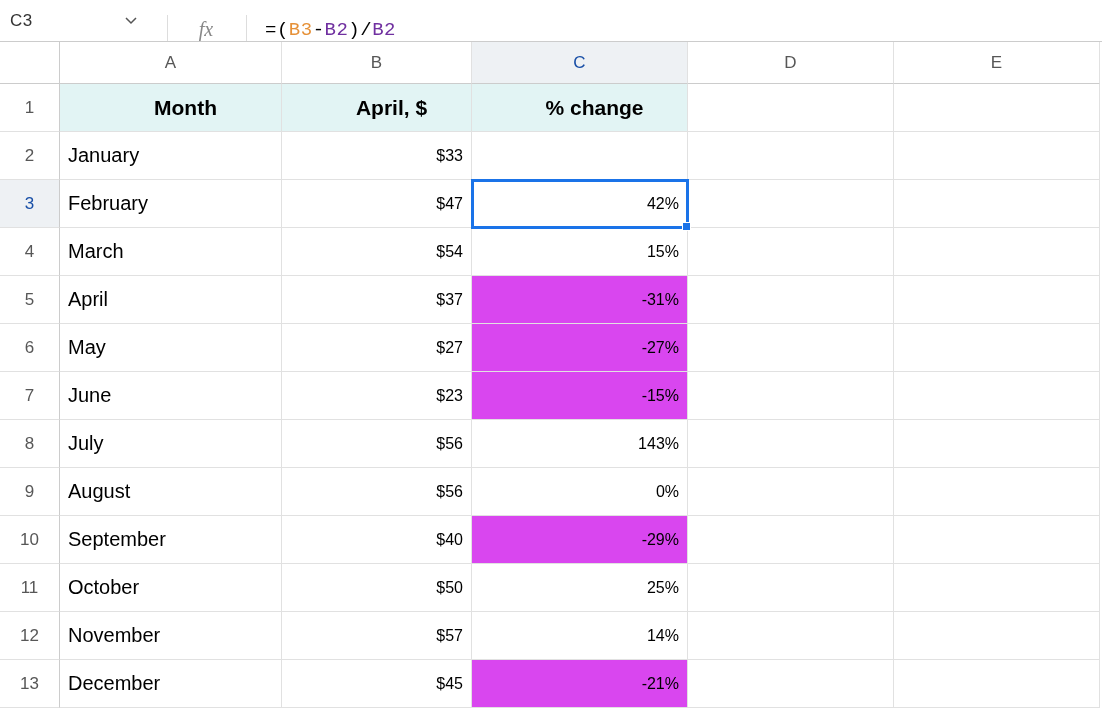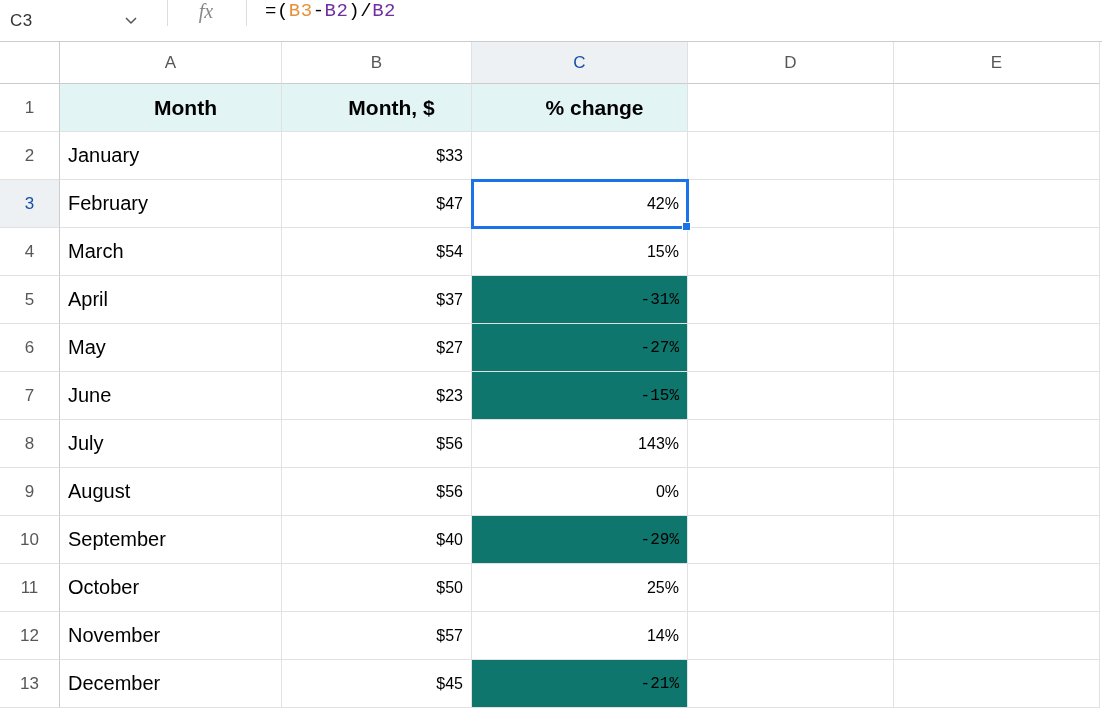--- a/index.html
+++ b/index.html
@@ -6,21 +6,21 @@
   body {
     margin: 0;
     font-family: Arial, sans-serif;
     background: #fff;
     color: #000;
     font-size: 19px;
     overflow: hidden;
   }
   .formula-bar {
     display: flex;
-    align-items: flex-start;
+    align-items: flex-end;
     height: 42px;
     border-bottom: 1px solid #ccc;
     background: #fff;
   }
   .name-box {
     width: 95px;
     height: 100%;
     display: flex;
     align-items: center;
     padding-left: 10px;
@@ -122,21 +122,21 @@
   .h-row .cell { height: 48px; }
   .hdrcell {
     background: #e2f4f4;
     font-weight: bold;
     font-size: 21px;
     justify-content: center;
     padding-left: 38px;
   }
   .txt { justify-content: flex-start; font-size: 20px; }
   .num { justify-content: flex-end; font-size: 16px; }
-  .neg { background: #0f766e; font-family: Liberation Mono, monospace; }
+  .neg { background: #d946ef; }
   .selected {
     outline: 3px solid #1a73e8;
     outline-offset: -2px;
     z-index: 2;
   }
   .fill-handle {
     position: absolute;
     right: -4px;
     bottom: -4px;
     width: 9px;
@@ -168,20 +168,20 @@
   <div class="corner"></div>
   <div class="colhdr">A</div>
   <div class="colhdr">B</div>
   <div class="colhdr sel">C</div>
   <div class="colhdr">D</div>
   <div class="colhdr">E</div>
 
   <div class="row h-row">
     <div class="rowhdr" style="height:48px">1</div>
     <div class="cell hdrcell">Month</div>
-    <div class="cell hdrcell">Month, $</div>
+    <div class="cell hdrcell">April, $</div>
     <div class="cell hdrcell">% change</div>
     <div class="cell"></div>
     <div class="cell"></div>
   </div>
 
   <div id="data-rows" style="display:contents"><div class="rowhdr" style="height: 48px;">2</div><div class="cell txt" style="height: 48px;">January</div><div class="cell num" style="height: 48px;">$33</div><div class="cell num" style="height: 48px;"></div><div class="cell" style="height: 48px;"></div><div class="cell" style="height: 48px;"></div><div class="rowhdr sel" style="height: 48px;">3</div><div class="cell txt" style="height: 48px;">February</div><div class="cell num" style="height: 48px;">$47</div><div class="cell num selected" style="height: 48px;">42%<div class="fill-handle"></div></div><div class="cell" style="height: 48px;"></div><div class="cell" style="height: 48px;"></div><div class="rowhdr" style="height: 48px;">4</div><div class="cell txt" style="height: 48px;">March</div><div class="cell num" style="height: 48px;">$54</div><div class="cell num" style="height: 48px;">15%</div><div class="cell" style="height: 48px;"></div><div class="cell" style="height: 48px;"></div><div class="rowhdr" style="height: 48px;">5</div><div class="cell txt" style="height: 48px;">April</div><div class="cell num" style="height: 48px;">$37</div><div class="cell num neg" style="height: 48px;">-31%</div><div class="cell" style="height: 48px;"></div><div class="cell" style="height: 48px;"></div><div class="rowhdr" style="height: 48px;">6</div><div class="cell txt" style="height: 48px;">May</div><div class="cell num" style="height: 48px;">$27</div><div class="cell num neg" style="height: 48px;">-27%</div><div class="cell" style="height: 48px;"></div><div class="cell" style="height: 48px;"></div><div class="rowhdr" style="height: 48px;">7</div><div class="cell txt" style="height: 48px;">June</div><div class="cell num" style="height: 48px;">$23</div><div class="cell num neg" style="height: 48px;">-15%</div><div class="cell" style="height: 48px;"></div><div class="cell" style="height: 48px;"></div><div class="rowhdr" style="height: 48px;">8</div><div class="cell txt" style="height: 48px;">July</div><div class="cell num" style="height: 48px;">$56</div><div class="cell num" style="height: 48px;">143%</div><div class="cell" style="height: 48px;"></div><div class="cell" style="height: 48px;"></div><div class="rowhdr" style="height: 48px;">9</div><div class="cell txt" style="height: 48px;">August</div><div class="cell num" style="height: 48px;">$56</div><div class="cell num" style="height: 48px;">0%</div><div class="cell" style="height: 48px;"></div><div class="cell" style="height: 48px;"></div><div class="rowhdr" style="height: 48px;">10</div><div class="cell txt" style="height: 48px;">September</div><div class="cell num" style="height: 48px;">$40</div><div class="cell num neg" style="height: 48px;">-29%</div><div class="cell" style="height: 48px;"></div><div class="cell" style="height: 48px;"></div><div class="rowhdr" style="height: 48px;">11</div><div class="cell txt" style="height: 48px;">October</div><div class="cell num" style="height: 48px;">$50</div><div class="cell num" style="height: 48px;">25%</div><div class="cell" style="height: 48px;"></div><div class="cell" style="height: 48px;"></div><div class="rowhdr" style="height: 48px;">12</div><div class="cell txt" style="height: 48px;">November</div><div class="cell num" style="height: 48px;">$57</div><div class="cell num" style="height: 48px;">14%</div><div class="cell" style="height: 48px;"></div><div class="cell" style="height: 48px;"></div><div class="rowhdr" style="height: 48px;">13</div><div class="cell txt" style="height: 48px;">December</div><div class="cell num" style="height: 48px;">$45</div><div class="cell num neg" style="height: 48px;">-21%</div><div class="cell" style="height: 48px;"></div><div class="cell" style="height: 48px;"></div></div>
 </div>
 
 </body></html>

